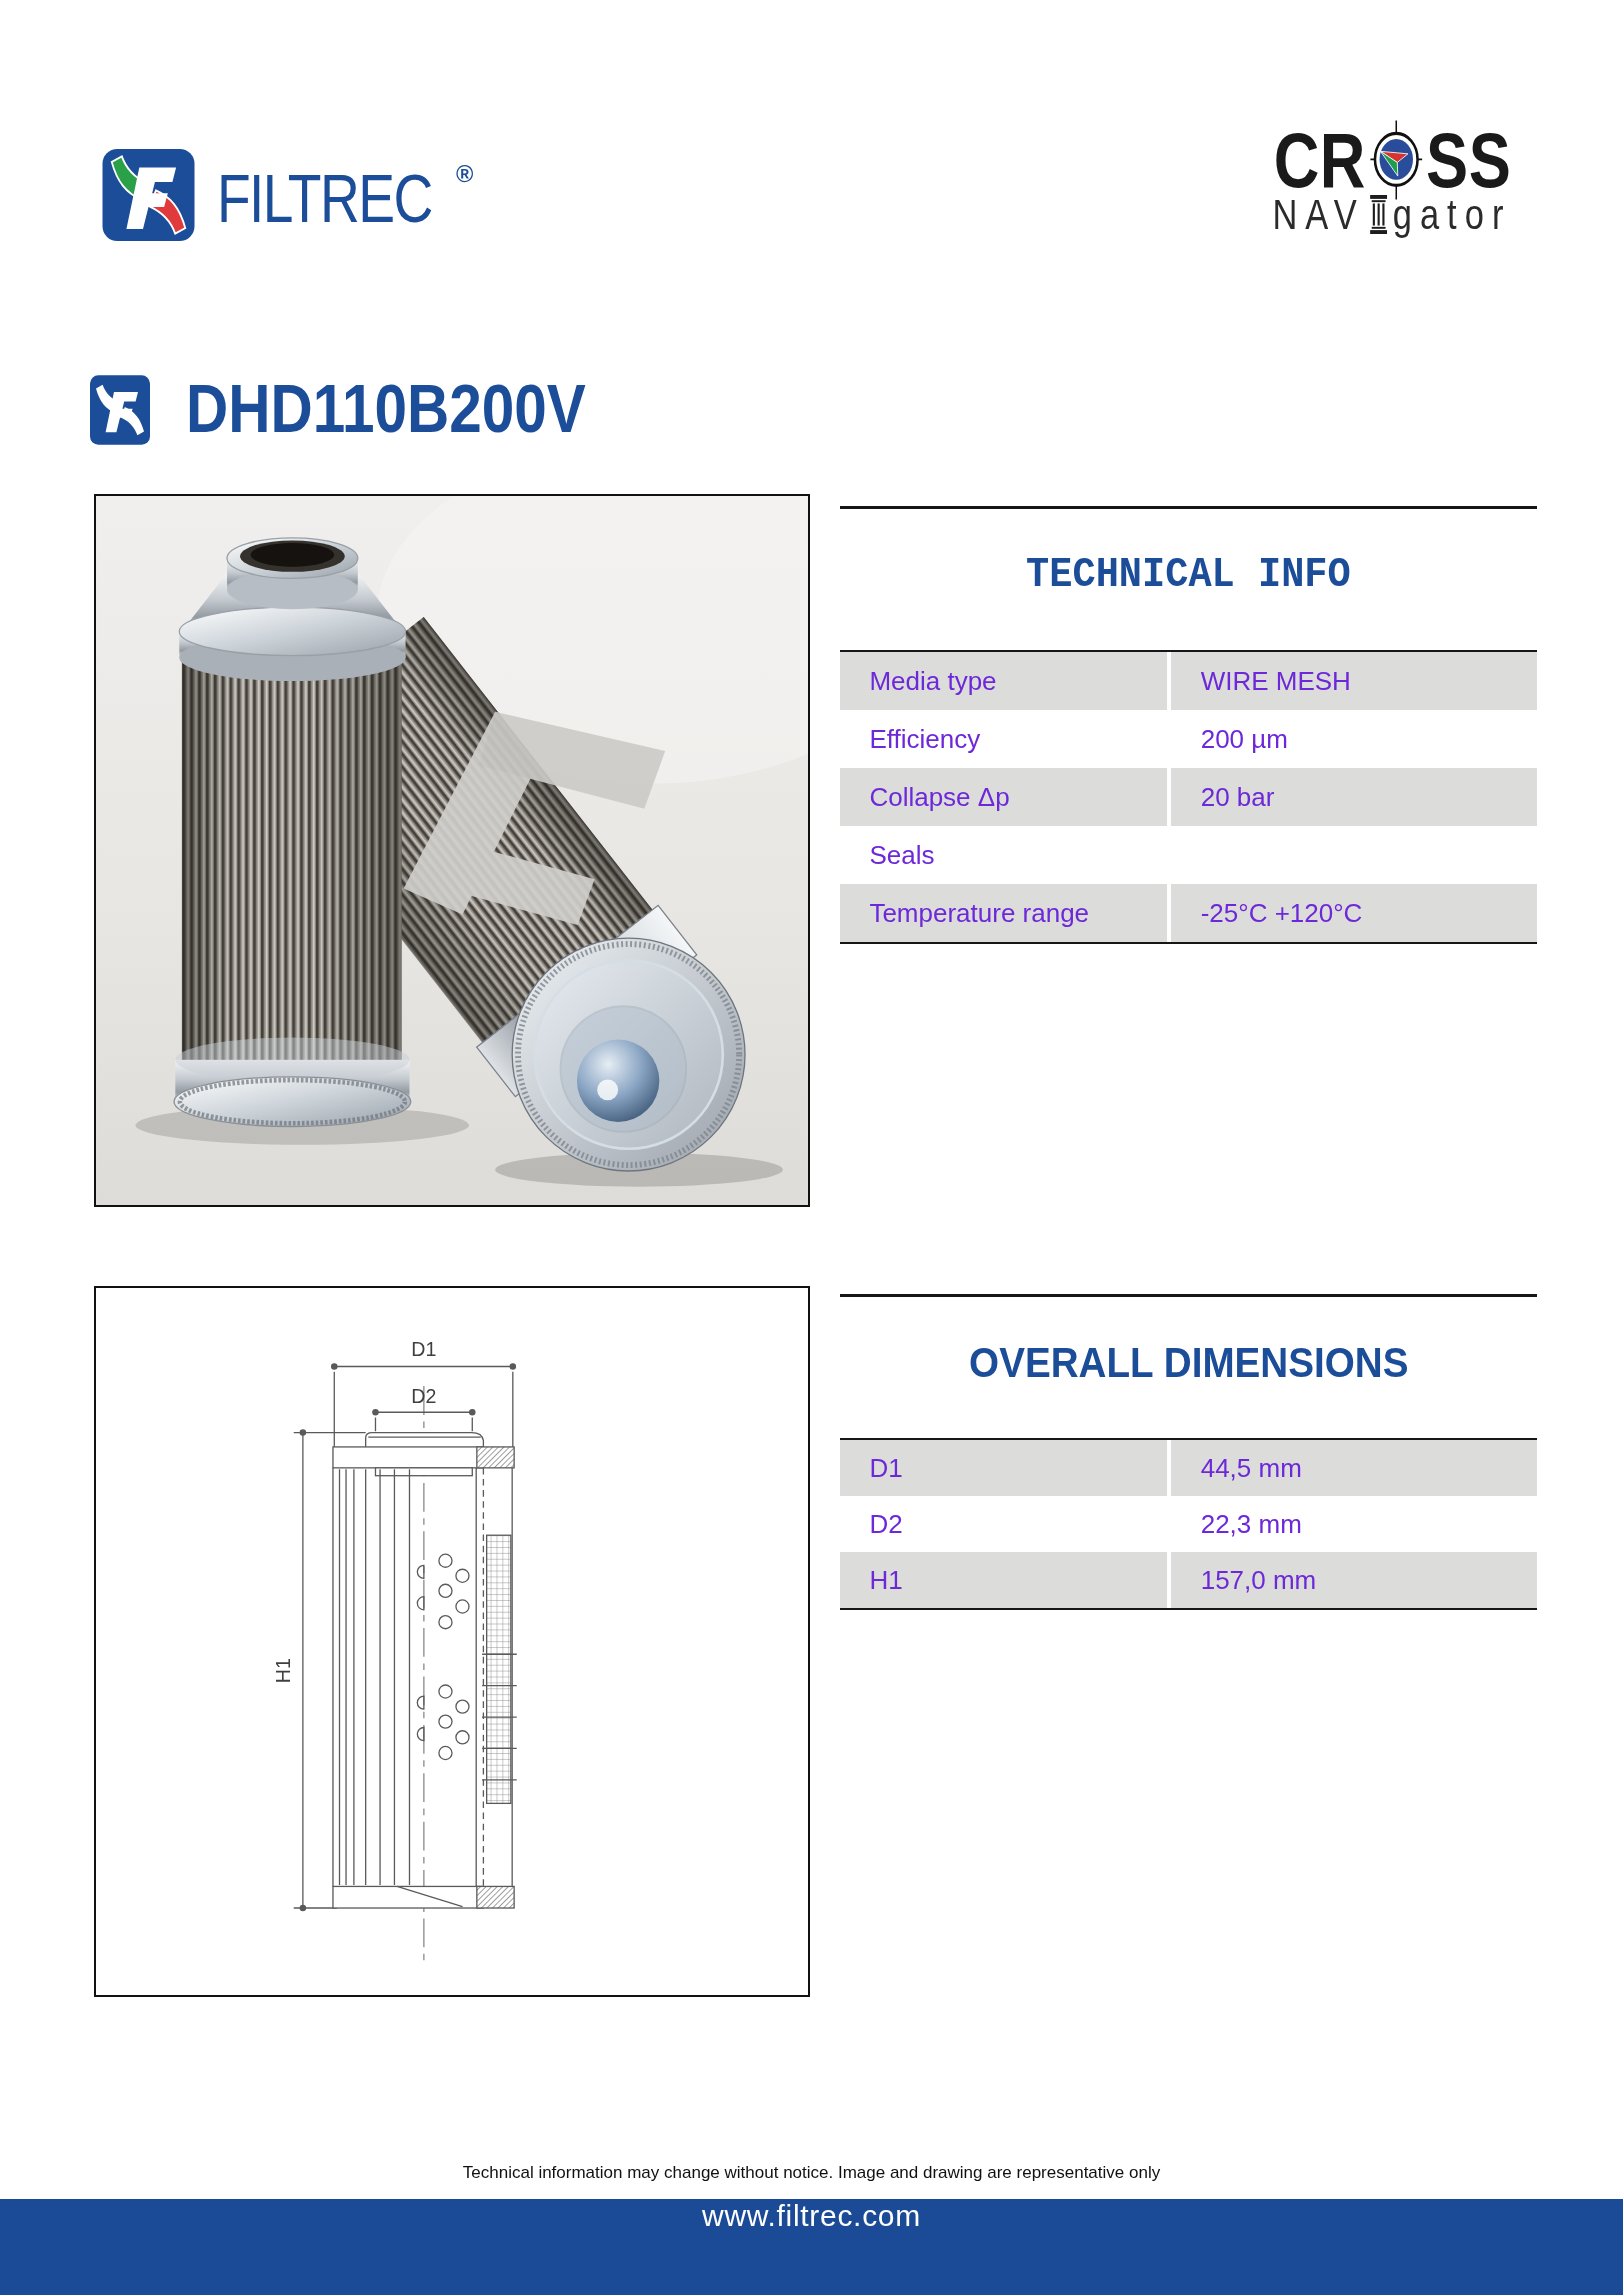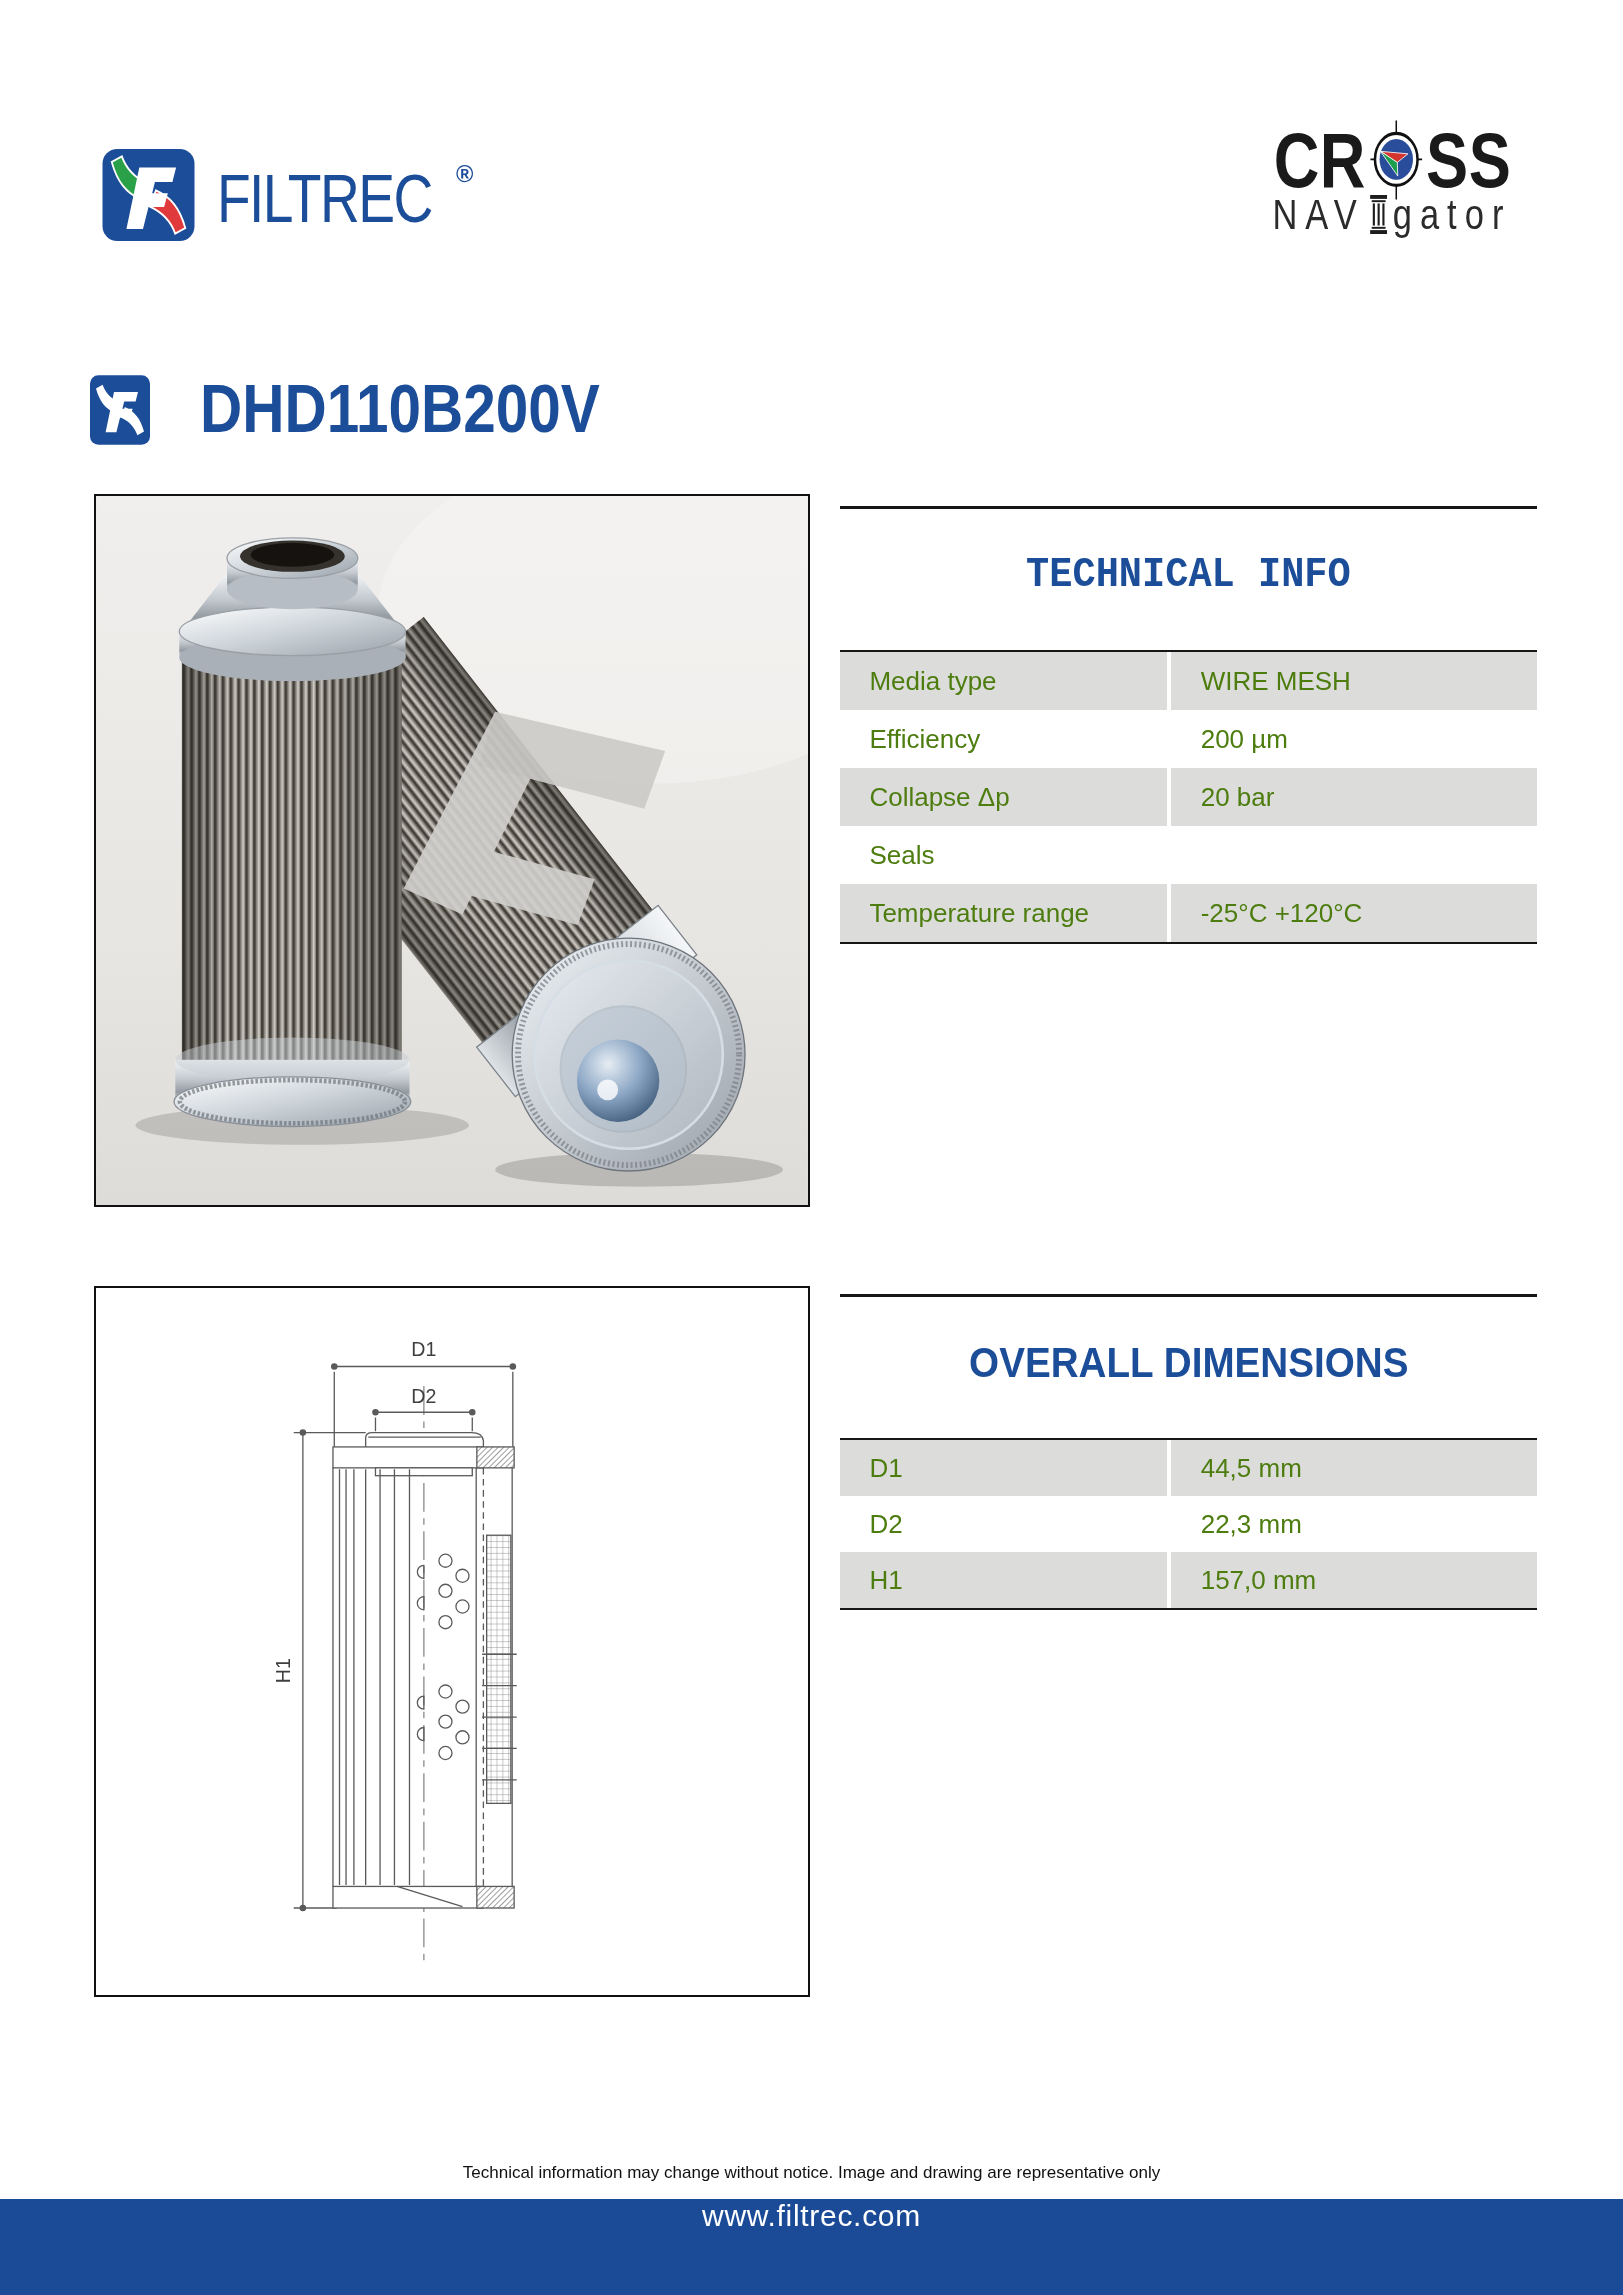--- a/index.html
+++ b/index.html
@@ -19,40 +19,40 @@
   .regmark{left:456px;top:161px;font-size:23.6px;color:var(--brand-blue);font-weight:bold;}
   .cross-logo{right:112px;top:119px;transform:scaleX(.82);transform-origin:right top;}
   .cross-line1{display:flex;align-items:center;justify-content:flex-end;gap:2.6px;
     font-size:77px;font-weight:800;letter-spacing:0.7px;color:#1a1a1a;line-height:77px;}
   .cross-line2{display:flex;align-items:center;justify-content:flex-end;gap:6.5px;margin-top:-9.2px;
     font-size:42px;font-weight:300;letter-spacing:9.8px;color:#2b2b2b;line-height:46px;}
   .cross-line2 .gat{letter-spacing:9.8px;}
 
   
   .title-icon{left:90px;top:375px;width:60px;height:70px;}
-  .product-title{left:200px;top:370px;height:77px;line-height:77px;font-size:68px;font-weight:bold;
+  .product-title{left:186px;top:370px;height:77px;line-height:77px;font-size:68px;font-weight:bold;
     color:var(--brand-blue);white-space:nowrap;}
   .product-title .condense{transform:scaleX(.86);}
 
   
   .photo-box{left:94px;top:494px;width:712px;height:709px;border:2px solid #111;background:#e9e7e4;}
   .drawing-box{left:94px;top:1286px;width:712px;height:707px;border:2px solid #111;background:#fff;}
 
   
   .rule{left:840px;width:697px;height:2.6px;background:var(--rule-dark);}
   .rule-tech{top:506px;} .rule-dims{top:1294px;}
   .sec-title{left:840px;width:697px;height:65px;display:flex;align-items:center;justify-content:center;
     font-size:42px;font-weight:bold;color:var(--brand-blue);}
   .sec-title .condense{transform:scaleX(.92);transform-origin:center;}
   .sec-title-tech{top:542px;font-family:Liberation Mono, monospace;} .sec-title-dims{top:1330px;}
   .data-table{left:840px;width:697px;border-top:2.6px solid var(--rule-dark);border-bottom:2.6px solid var(--rule-dark);}
   .table-tech{top:650px;} .table-dims{top:1438px;}
   .t-row{display:flex;}
   .table-tech .t-row{height:58px;} .table-dims .t-row{height:56px;}
-  .t-cell{display:flex;align-items:center;padding-left:29.4px;font-size:26px;color:#4d7c0f;}
+  .t-cell{display:flex;align-items:center;padding-left:29.4px;font-size:26px;color:#6d28d9;}
   .t-label{width:298px;}            
   .t-gap{width:3.9px;background:#ffffff;}
   .t-value{flex:1;text-align:right;}
   .t-row:nth-child(odd) .t-cell{background:var(--table-gray);}
   .t-row:nth-child(even) .t-cell{background:#ffffff;}
 
   
   .disclaimer{left:0;top:2148px;width:1623px;text-align:center;font-size:17px;color:#111;margin-top:15px;}
   .footer-bar{left:0;top:2199px;width:1623px;height:97px;background:var(--bar-blue);
     display:flex;align-items:flex-start;justify-content:center;}

